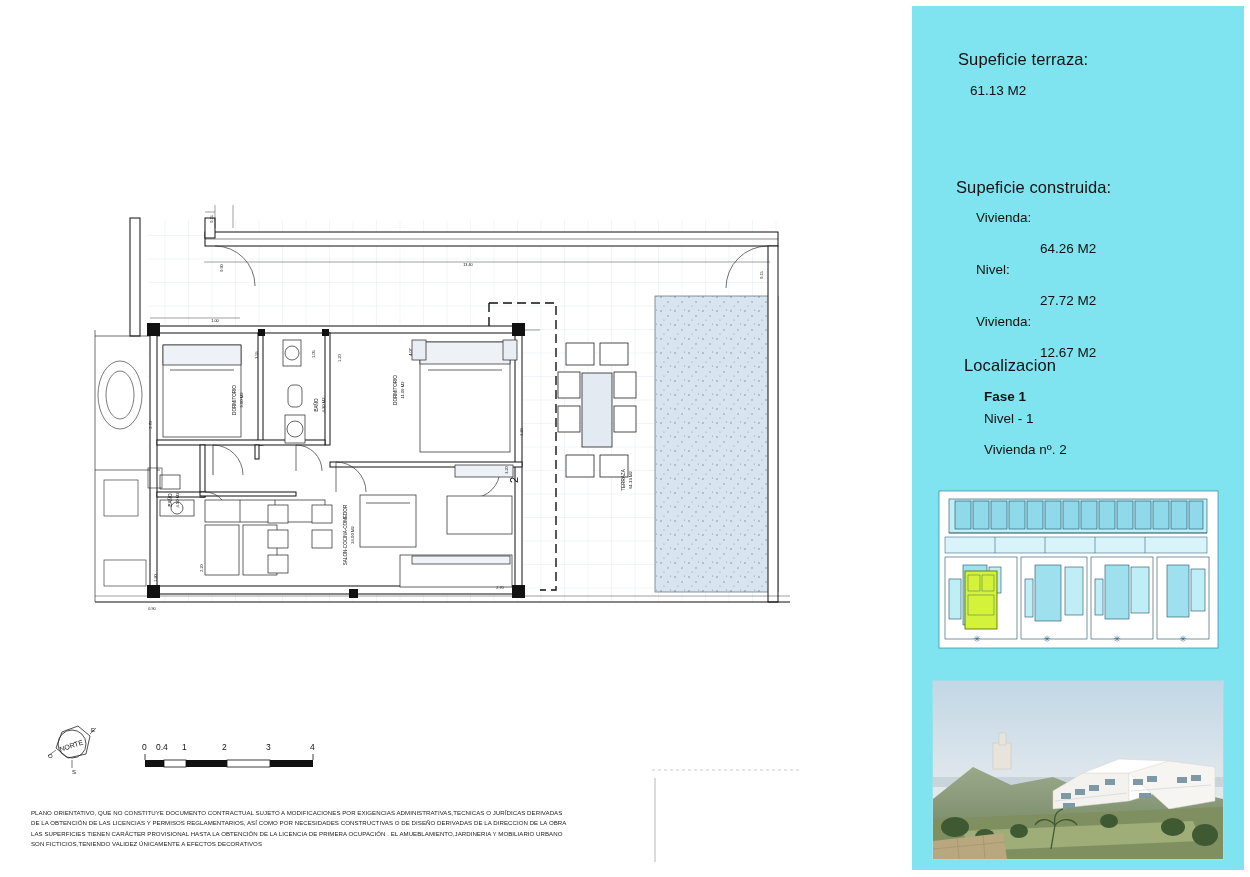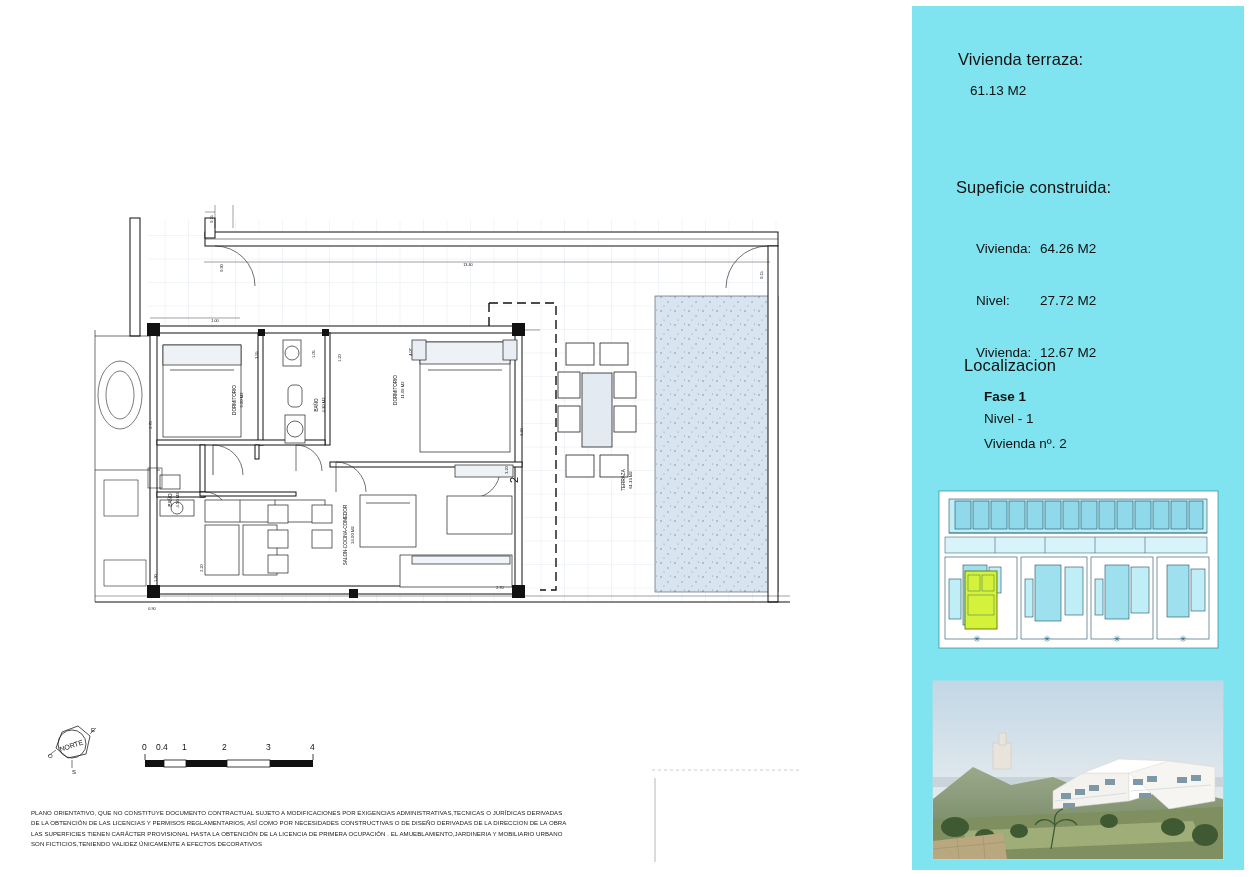--- a/index.html
+++ b/index.html
@@ -27,21 +27,21 @@
   }
   .panel-row {
     font-size: 13.5px;
     color: #111;
     white-space: nowrap;
   }
 
   .abs { position: absolute; }
 
   
-  .kv { display: flex; align-items: flex-end; }
+  .kv { display: flex; }
   .kv .k { display: inline-block; }
   .kv .v { display: inline-block; margin-top: 31px; }
 
   
   #miniplan {
     position: absolute;
     left: 935px; top: 487px;
     width: 287px; height: 165px;
     background: #7fe4ef;
   }
@@ -366,21 +366,21 @@
 <div id="disclaimer">
   <div>PLANO ORIENTATIVO, QUE NO CONSTITUYE DOCUMENTO CONTRACTUAL SUJETO A MODIFICACIONES POR EXIGENCIAS ADMINISTRATIVAS,TECNICAS O JURÍDICAS DERIVADAS</div>
   <div>DE LA OBTENCIÓN DE LAS LICENCIAS Y PERMISOS REGLAMENTARIOS, ASÍ COMO POR NECESIDADES CONSTRUCTIVAS  O DE DISEÑO DERIVADAS DE LA DIRECCION DE LA OBRA</div>
   <div>LAS SUPERFICIES TIENEN CARÁCTER PROVISIONAL HASTA LA OBTENCIÓN DE LA LICENCIA DE PRIMERA OCUPACIÓN . EL AMUEBLAMIENTO,JARDINERIA Y MOBILIARIO URBANO</div>
   <div>SON FICTICIOS,TENIENDO VALIDEZ ÚNICAMENTE  A EFECTOS DECORATIVOS</div>
 </div>
 
 <div id="info-panel">
 
   <div class="abs" style="left:46px; top:44px;">
-    <div class="panel-h">Vivienda terraza:</div>
+    <div class="panel-h">Supeficie terraza:</div>
     <div class="panel-row" style="margin-top:14px; margin-left:12px;">61.13 M2</div>
   </div>
 
   <div class="abs" style="left:44px; top:172px;">
     <div class="panel-h">Supeficie construida:</div>
     <div style="margin-top:13px; margin-left:20px;">
       <div class="panel-row kv" style="margin-bottom:6px;">
         <span class="k" style="width:64px">Vivienda:</span>
         <span class="v">64.26 M2</span>
       </div>
@@ -392,21 +392,21 @@
         <span class="k" style="width:64px">Vivienda:</span>
         <span class="v">12.67 M2</span>
       </div>
     </div>
   </div>
 
   <div class="abs" style="left:52px; top:350px;">
     <div class="panel-h">Localizacion</div>
     <div style="margin-top:14px; margin-left:20px;">
       <div class="panel-row" style="margin-bottom:7px;font-weight:bold;">Fase 1</div>
-      <div class="panel-row" style="margin-bottom:10px;">Nivel - 1</div>
+      <div class="panel-row" style="margin-bottom:16px;">Nivel - 1</div>
       <div class="panel-row">Vivienda nº. 2</div>
     </div>
   </div>
 </div>
 
 <div id="miniplan">
 <svg width="287" height="165" viewBox="0 0 287 165" xmlns="http://www.w3.org/2000/svg">
   <rect x="0" y="0" width="287" height="165" fill="#7fe4ef"></rect>
   <rect x="4" y="4" width="279" height="157" fill="#ffffff" stroke="#2a6d86" stroke-width="0.6"></rect>
 

